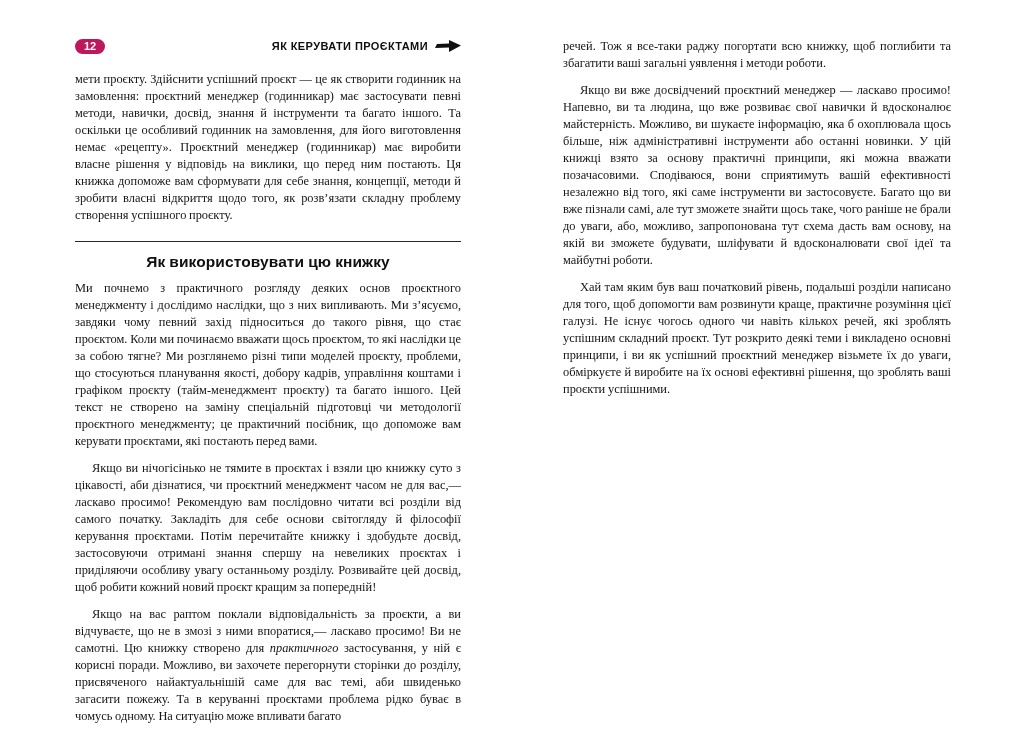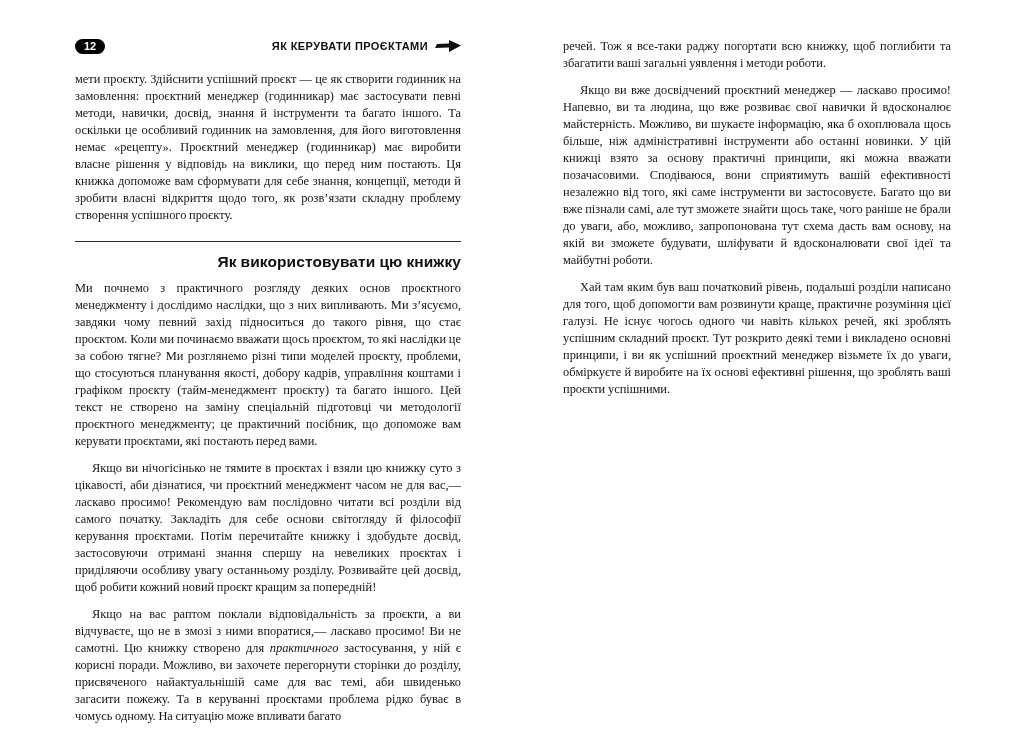--- a/index.html
+++ b/index.html
@@ -20,21 +20,21 @@
   .running-head {
     display: flex;
     align-items: center;
     justify-content: space-between;
     height: 16px;
     margin-bottom: 17px;
     font-family: "Liberation Sans", sans-serif;
   }
   .page-badge {
     display: inline-block;
-    background: #000000;
+    background: #be185d;
     color: #ffffff;
     font-weight: bold;
     font-size: 11px;
     line-height: 15px;
     padding: 0 9px;
     border-radius: 8px;
   }
   .head-title-group {
     display: inline-flex;
     align-items: center;
@@ -61,21 +61,21 @@
   .para em { font-style: italic; }
 
   .section-heading {
     font-family: "Liberation Sans", sans-serif;
     font-weight: bold;
     font-size: 15.5px;
     color: #101010;
     margin: 17px 0 10px 0;
     padding-top: 11px;
     border-top: 1px solid #2a2a2a;
-    text-align: right;
+    text-align: center;
     letter-spacing: 0.1px;
   }
 </style>
 </head>
 <body>
 
 <div class="spread">
 
   <section class="page left">
     <header class="running-head">

